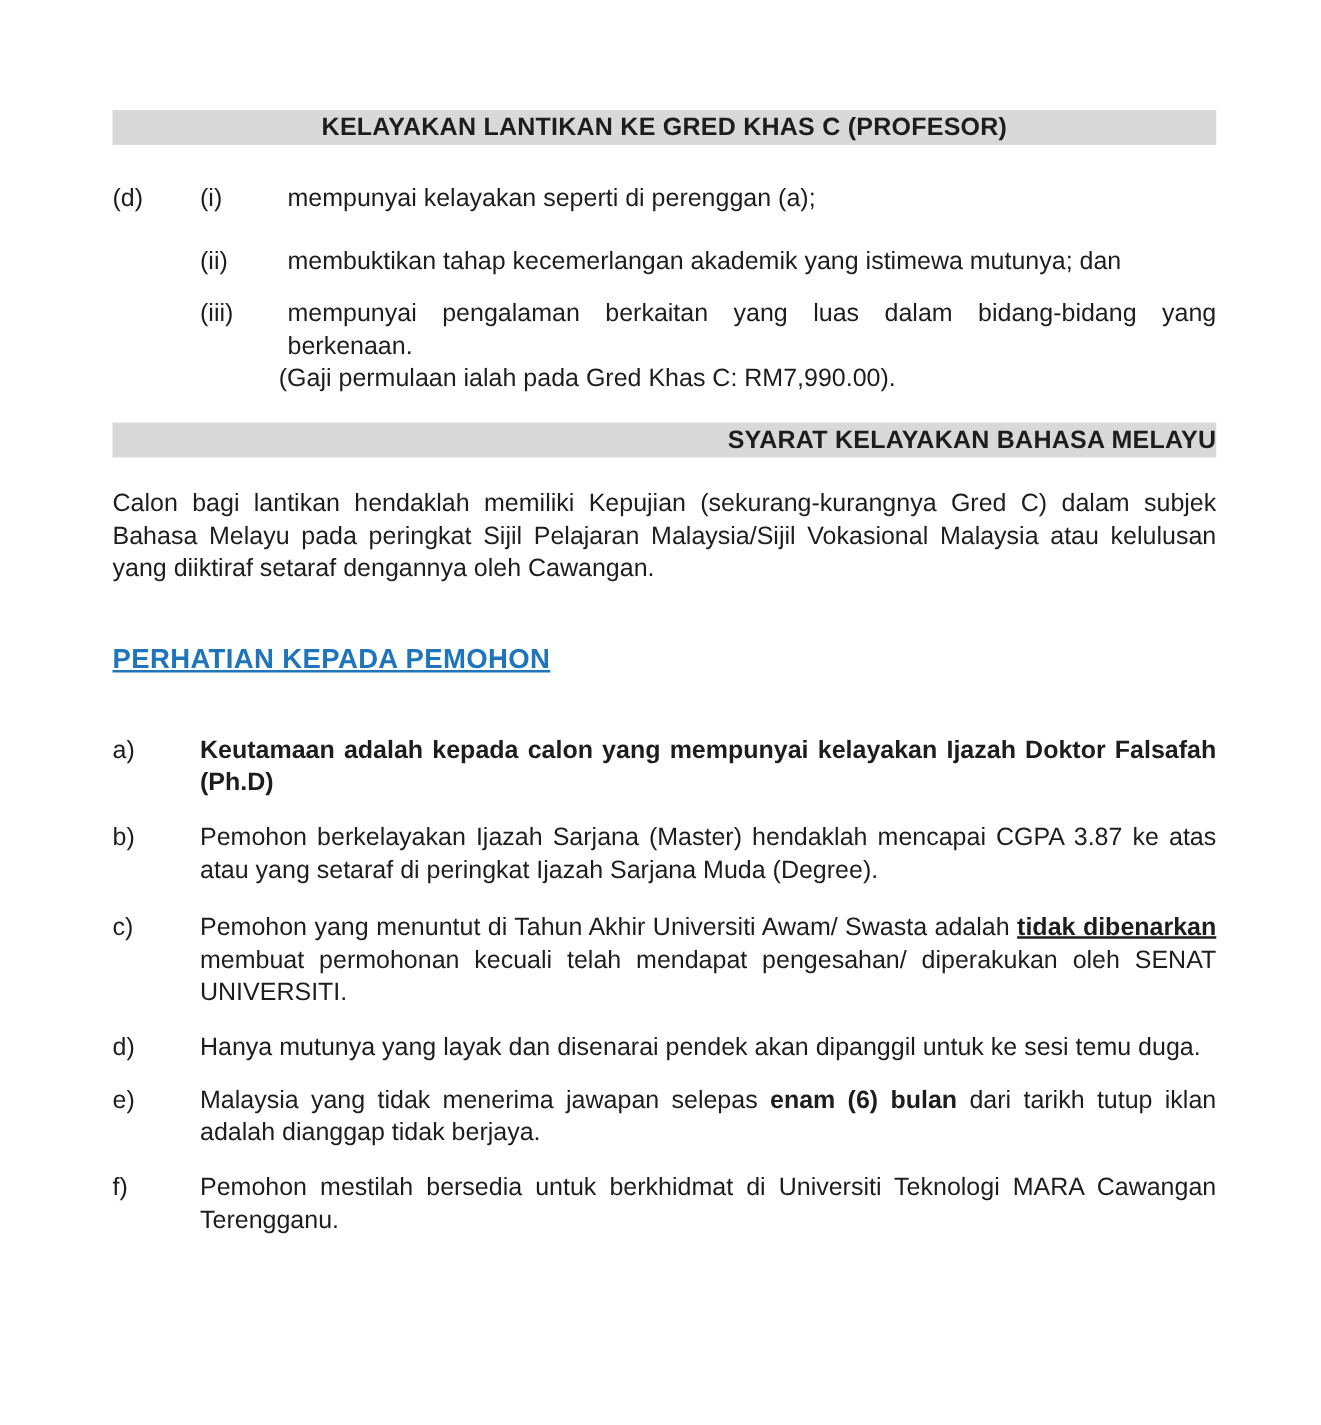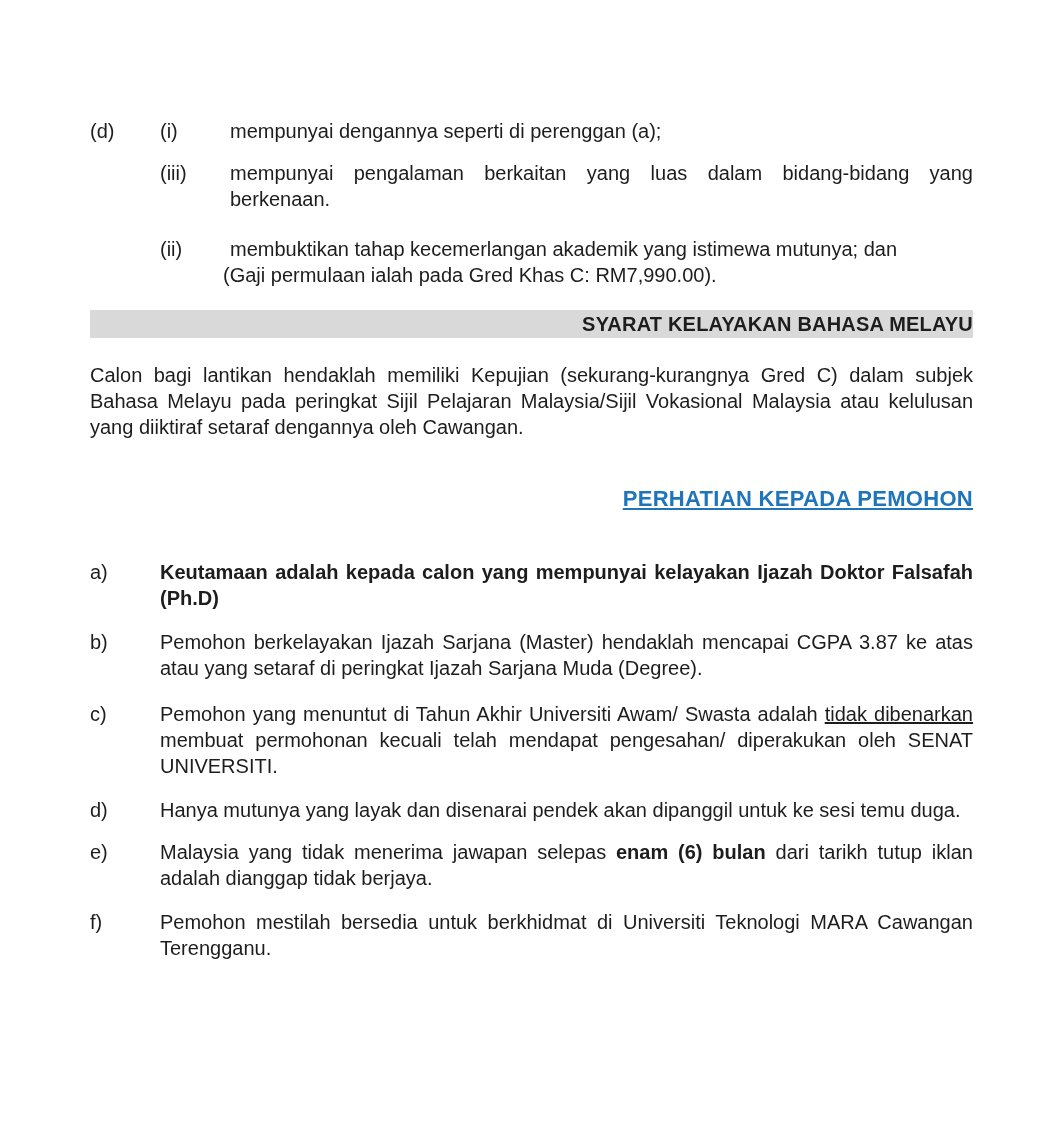--- a/index.html
+++ b/index.html
@@ -52,61 +52,63 @@
   }
 
   .perhatian-heading {
     margin: 45px 0 0 0;
     font-size: 22px;
     line-height: 28px;
     font-weight: bold;
     color: var(--accent_blue, #1e75bc);
     text-decoration: underline;
     letter-spacing: 0.3px;
-    text-align: right;
   }
 
   
   .ph-row {
     display: grid;
     grid-template-columns: 70px 1fr;
   }
   .ph-row .item-text { text-align: justify; }
   .row-a { margin-top: 46px; }
   .row-b { margin-top: 18px; }
   .row-c { margin-top: 20px; }
   .row-d { margin-top: 18px; }
   .row-e { margin-top: 16px; }
   .row-f { margin-top: 18px; }
 
   .bold { font-weight: bold; }
-  .bold-underline { font-weight: normal; text-decoration: underline; margin-top: 24px; }
+  .bold-underline { font-weight: bold; text-decoration: underline; margin-top: 24px; }
 </style>
 </head>
 <body>
 
 <div class="page">
 
+  <div class="section-bar">
+    <span>KELAYAKAN LANTIKAN KE GRED KHAS C (PROFESOR)</span>
+  </div>
 
   <div class="kl-row row-i">
     <span class="item-label">(d)</span>
     <span class="item-marker">(i)</span>
-    <span class="item-text">mempunyai dengannya seperti di perenggan (a);</span>
+    <span class="item-text">mempunyai kelayakan seperti di perenggan (a);</span>
+  </div>
+
+  <div class="kl-row row-ii">
+    <span class="item-label"></span>
+    <span class="item-marker">(ii)</span>
+    <span class="item-text">membuktikan tahap kecemerlangan akademik yang istimewa mutunya; dan</span>
   </div>
 
   <div class="kl-row row-iii">
     <span class="item-label"></span>
     <span class="item-marker">(iii)</span>
     <span class="item-text">mempunyai pengalaman berkaitan yang luas dalam bidang-bidang yang berkenaan.</span>
-  </div>
-
-  <div class="kl-row row-ii">
-    <span class="item-label"></span>
-    <span class="item-marker">(ii)</span>
-    <span class="item-text">membuktikan tahap kecemerlangan akademik yang istimewa mutunya; dan</span>
   </div>
 
   <div class="salary-note">(Gaji permulaan ialah pada Gred Khas C: RM7,990.00).</div>
 
   <div class="section-bar second">
     <span>SYARAT KELAYAKAN BAHASA MELAYU</span>
   </div>
 
   <p class="body-para">Calon bagi lantikan hendaklah memiliki Kepujian (sekurang-kurangnya Gred C) dalam subjek Bahasa Melayu pada peringkat Sijil Pelajaran Malaysia/Sijil Vokasional Malaysia atau kelulusan yang diiktiraf setaraf dengannya oleh Cawangan.</p>
 

